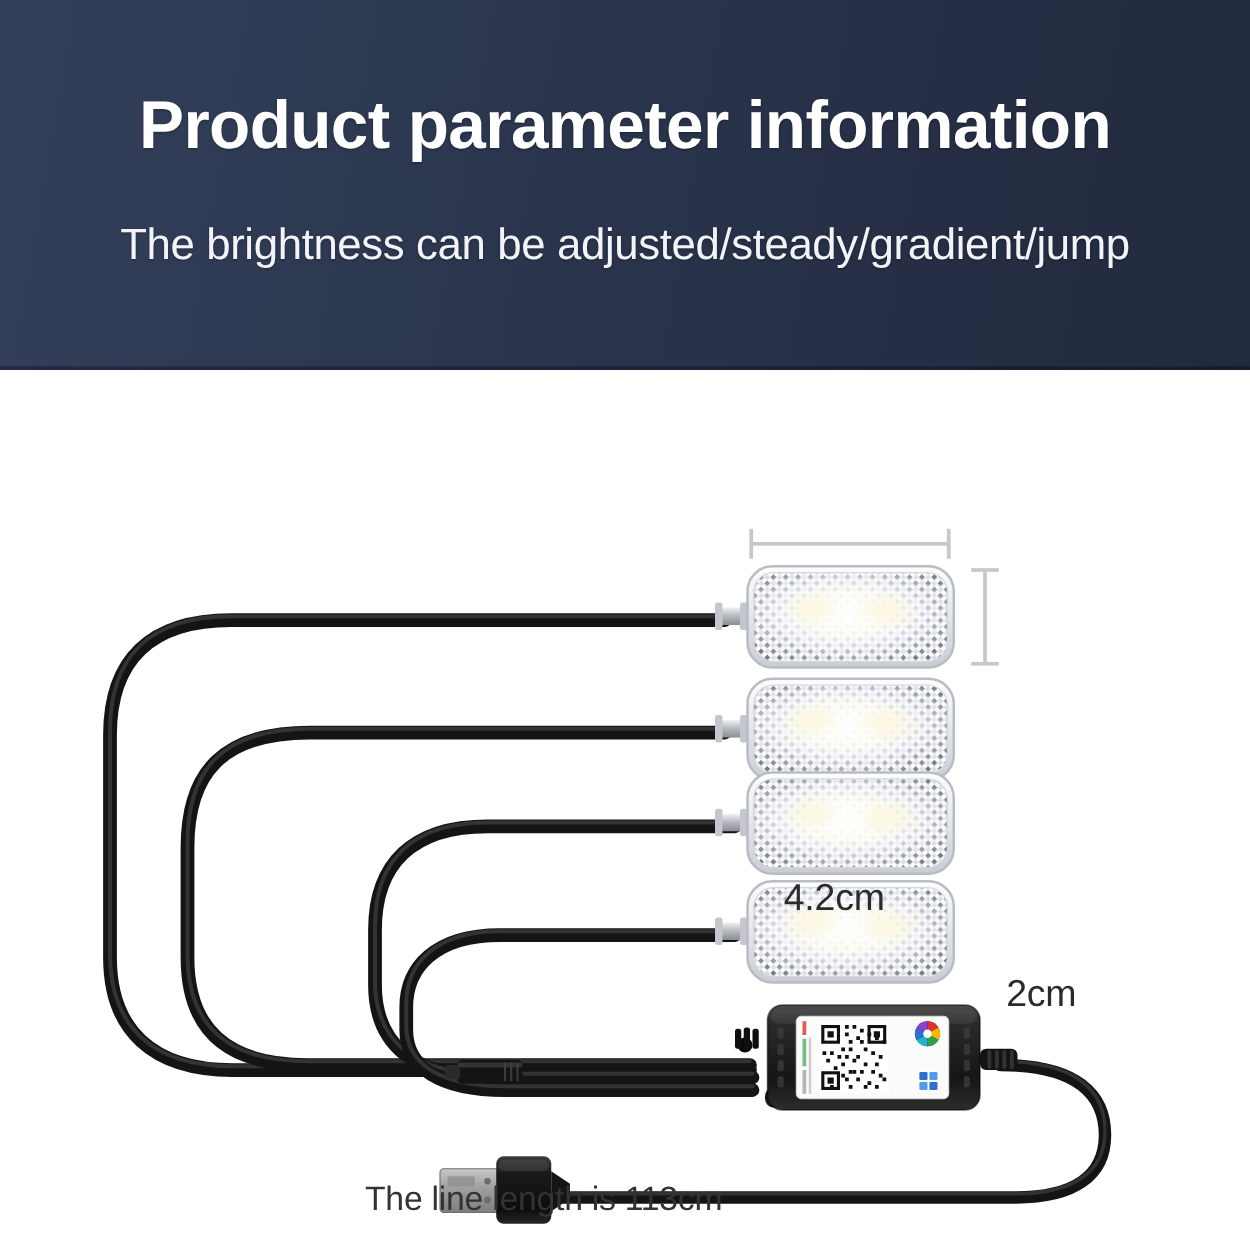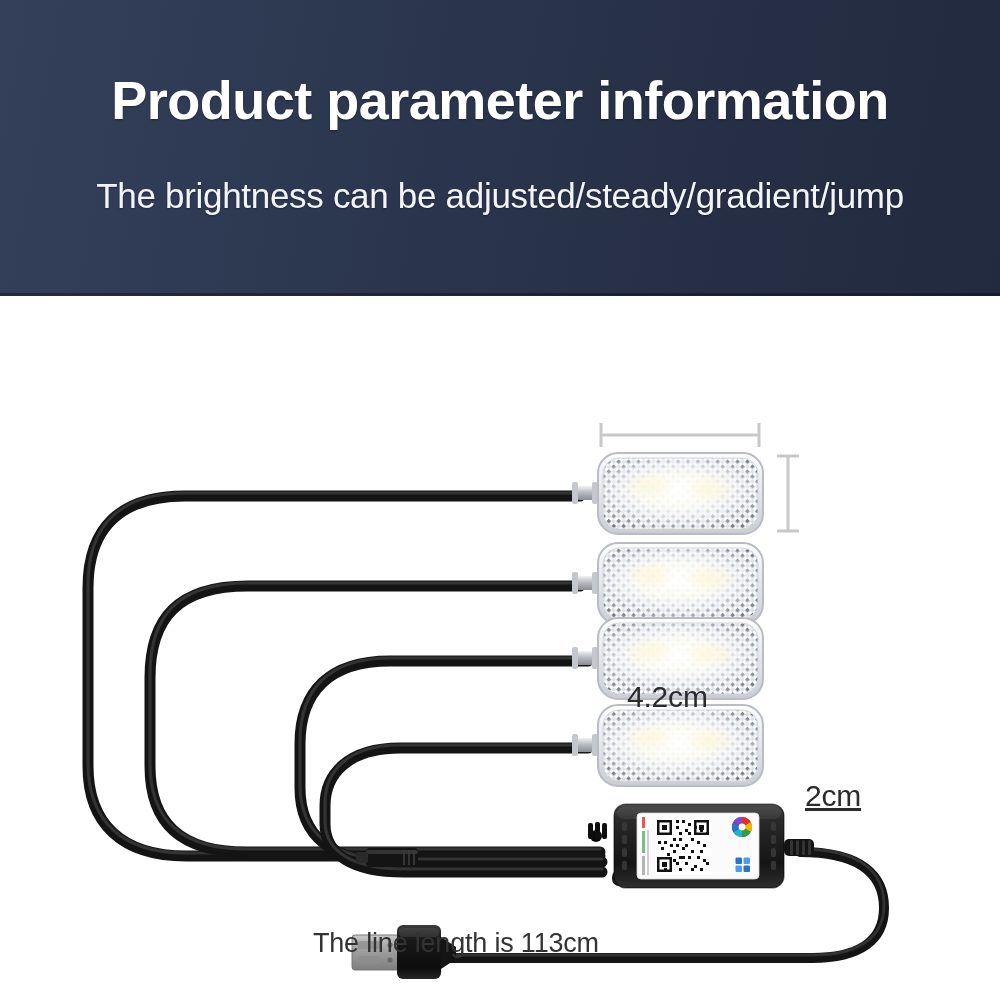--- a/index.html
+++ b/index.html
@@ -85,33 +85,33 @@
 
   
   .dim-label {
     position: absolute;
     color: #2b2b2b;
     font-size: 30px;
     font-weight: normal;
     letter-spacing: -0.2px;
     white-space: nowrap;
   }
-  #dim-width-label  { left: 627px; top: 384px; }
-  #dim-height-label { left: 805px; top: 483px; text-decoration: underline; }
+  #dim-width-label  { left: 627px; top: 406px; }
+  #dim-height-label { left: 805px; top: 483px; }
 
   .cable-label {
     position: absolute;
     color: #333333;
     font-size: 27px;
     font-weight: normal;
     letter-spacing: -0.2px;
     white-space: nowrap;
   }
   #cable-label-1 { left: 230px; top: 458px; }
-  #cable-label-2 { left: 292px; top: 632px; margin-left: 21px; }
+  #cable-label-2 { left: 292px; top: 648px; }
 </style>
 </head>
 <body>
 
 <div id="page">
 
   <div id="header-banner">
     <div id="header-title">Product parameter information</div>
     <div id="header-subtitle">The brightness can be adjusted/steady/gradient/jump</div>
   </div>

